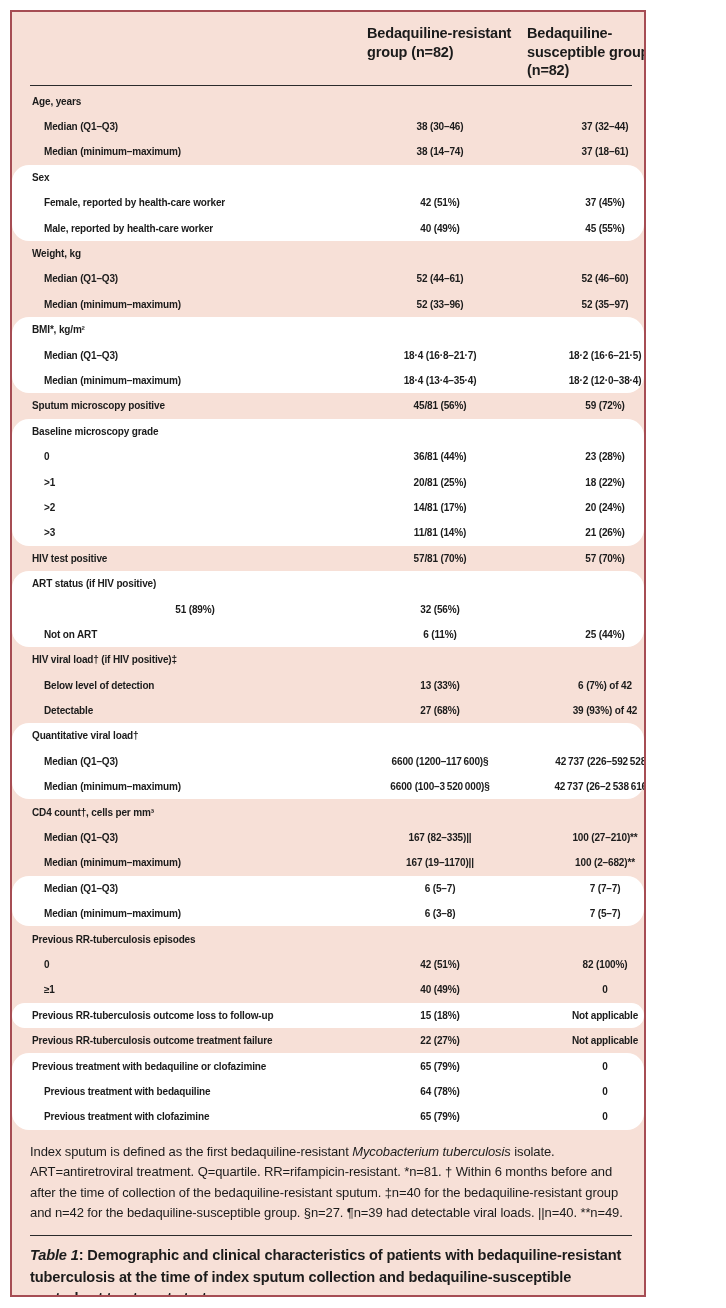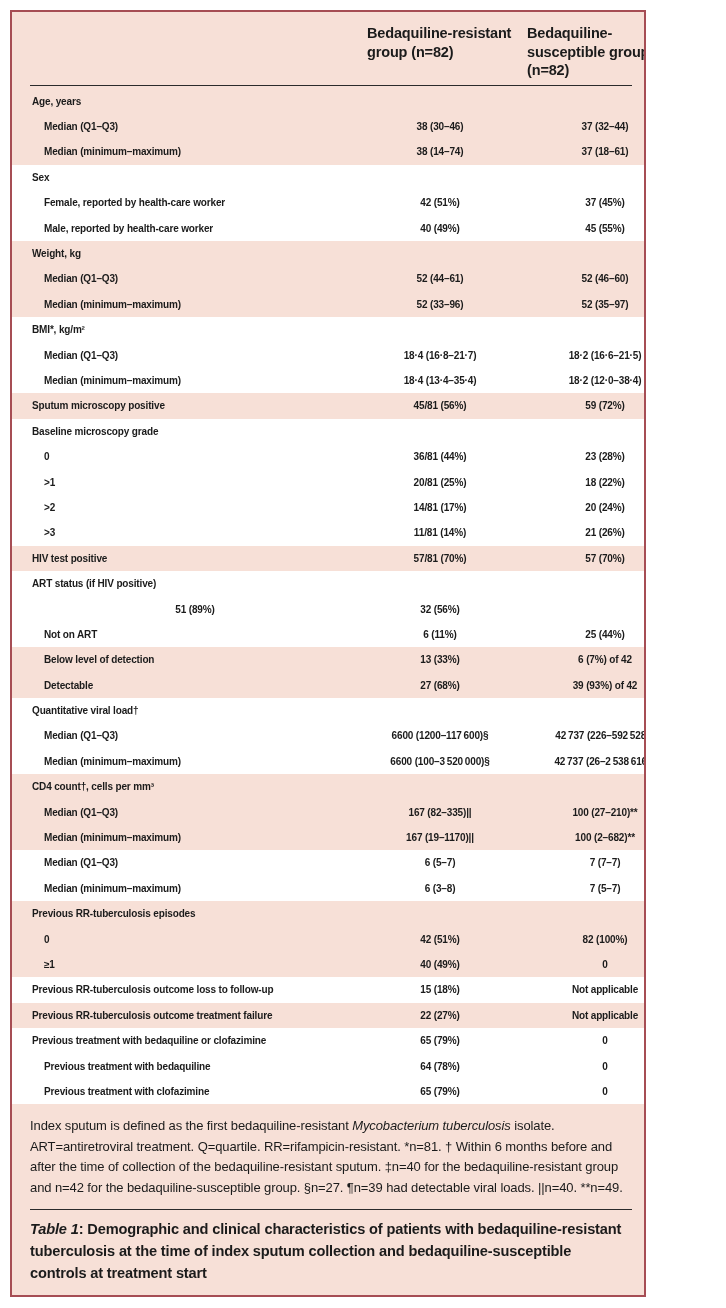--- a/index.html
+++ b/index.html
@@ -41,21 +41,21 @@
     padding-left:7px;
   }
   .hrule{
     border-top:1.5px solid var(--rule);
     margin:5px 12px 0 18px;
     height:0;
   }
   
   .tbody{margin-top:3px;}
   .band{width:100%;}
-  .band.white{background:var(--white-band);}
+  .band.white{background:var(--white-band);border-radius:17px;}
   .row{
     display:grid;
     grid-template-columns:330px 160px 170px;
     height:25.4px;
     align-items:center;
     padding:0 10px 0 18px;
     font-size:10px;
     letter-spacing:-0.15px;
     white-space:nowrap;
     font-weight:bold;
@@ -219,20 +219,25 @@
           <div class="cell val">32 (56%)</div>
         </div>
         <div class="row">
           <div class="cell label indent">Not on ART</div>
           <div class="cell val">6 (11%)</div>
           <div class="cell val">25 (44%)</div>
         </div>
       </div>
       <div class="band pink">
         <div class="row">
+          <div class="cell label">HIV viral load† (if HIV positive)‡</div>
+          <div class="cell val"></div>
+          <div class="cell val"></div>
+        </div>
+        <div class="row">
           <div class="cell label indent">Below level of detection</div>
           <div class="cell val">13 (33%)</div>
           <div class="cell val">6 (7%) of 42</div>
         </div>
         <div class="row">
           <div class="cell label indent">Detectable</div>
           <div class="cell val">27 (68%)</div>
           <div class="cell val">39 (93%) of 42</div>
         </div>
       </div>

